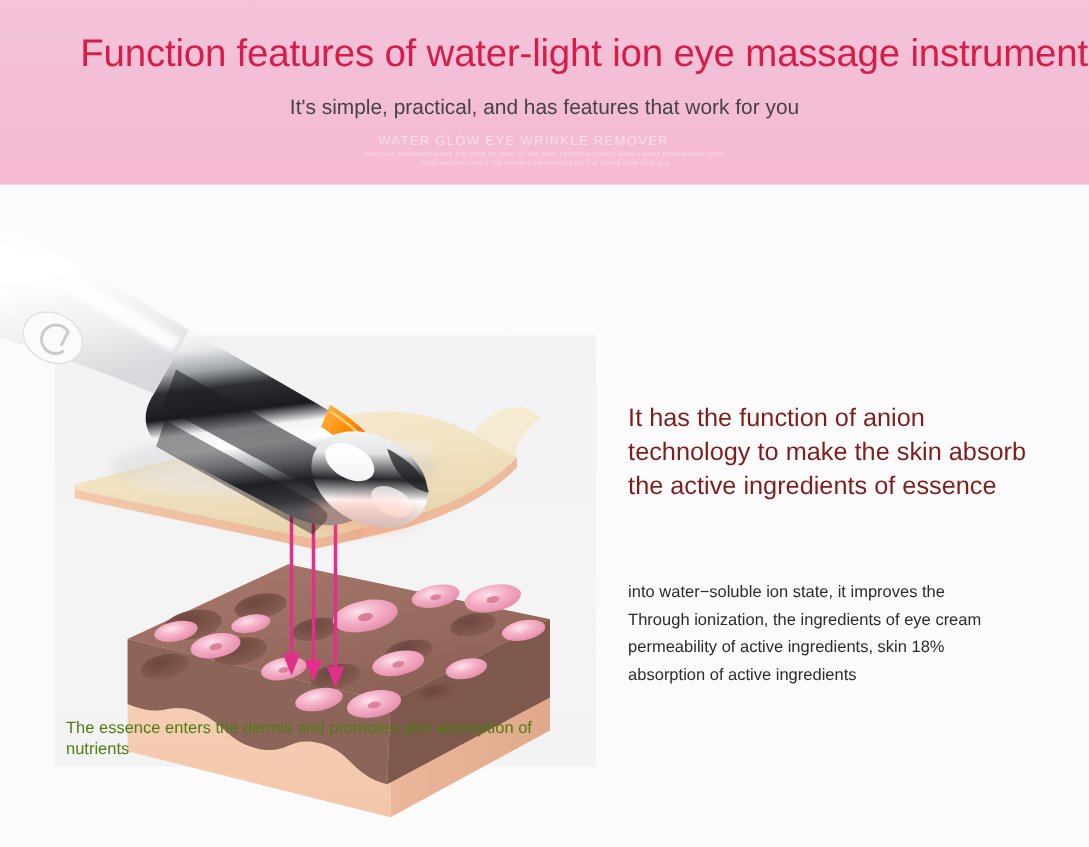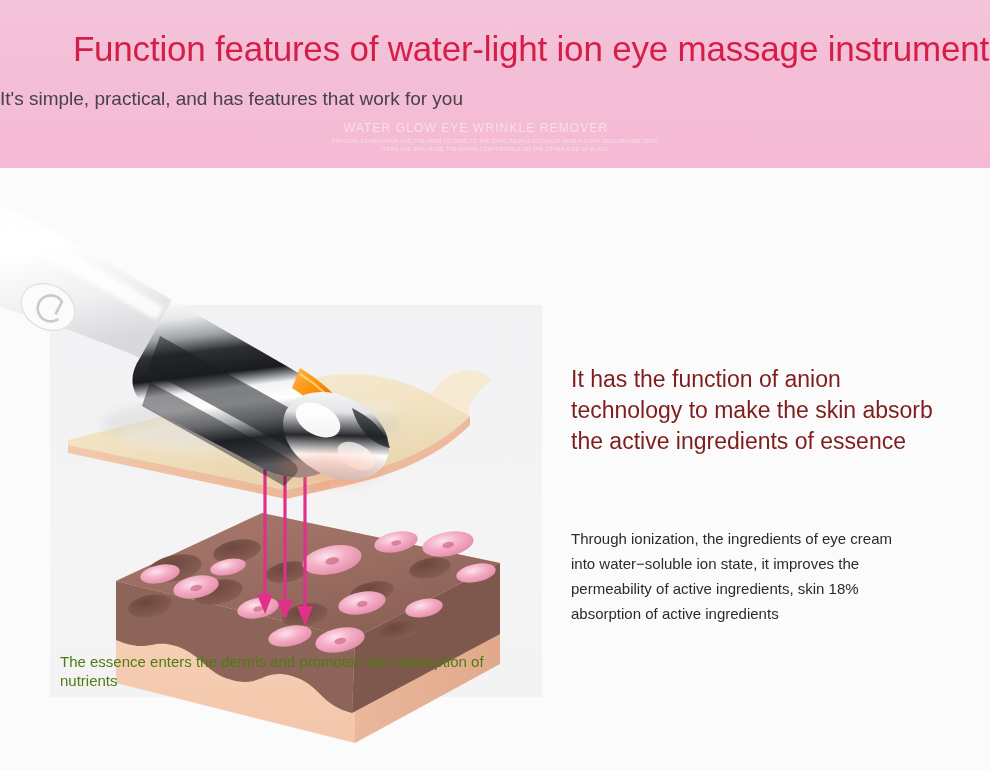--- a/index.html
+++ b/index.html
@@ -23,20 +23,21 @@
     text-align:center;
     font-size:35px;
     font-weight:400;
     letter-spacing:-0.2px;
     color:#d61d48;
     white-space:nowrap;
     padding-left:36px;
   }
   .banner-sub{
     position:absolute;left:0;top:88px;width:990px;
+    text-align:center;
     font-size:19px;
     font-weight:400;
     color:#474149;
     white-space:nowrap;
   }
   .wm-1{
     position:absolute;left:0;top:121px;width:952px;
     text-align:center;
     font-size:12px;
     letter-spacing:1.1px;
@@ -344,19 +345,19 @@
     </g>
   </svg>
 
   <div class="panel-caption">The essence enters the dermis and promotes skin absorption of nutrients</div>
 
   <div class="right-col">
     <div class="feature-head">It has the function of anion technology to make the skin absorb the active ingredients of essence</div>
   </div>
 
   <div class="feature-body">
+    <span> into water−soluble ion state, it improves the</span>
     <span>Through ionization, the ingredients of eye cream</span>
-    <span> into water−soluble ion state, it improves the</span>
     <span>permeability of active ingredients, skin 18%</span>
     <span>absorption of active ingredients</span>
   </div>
 
 </div>
 
 </body></html>

